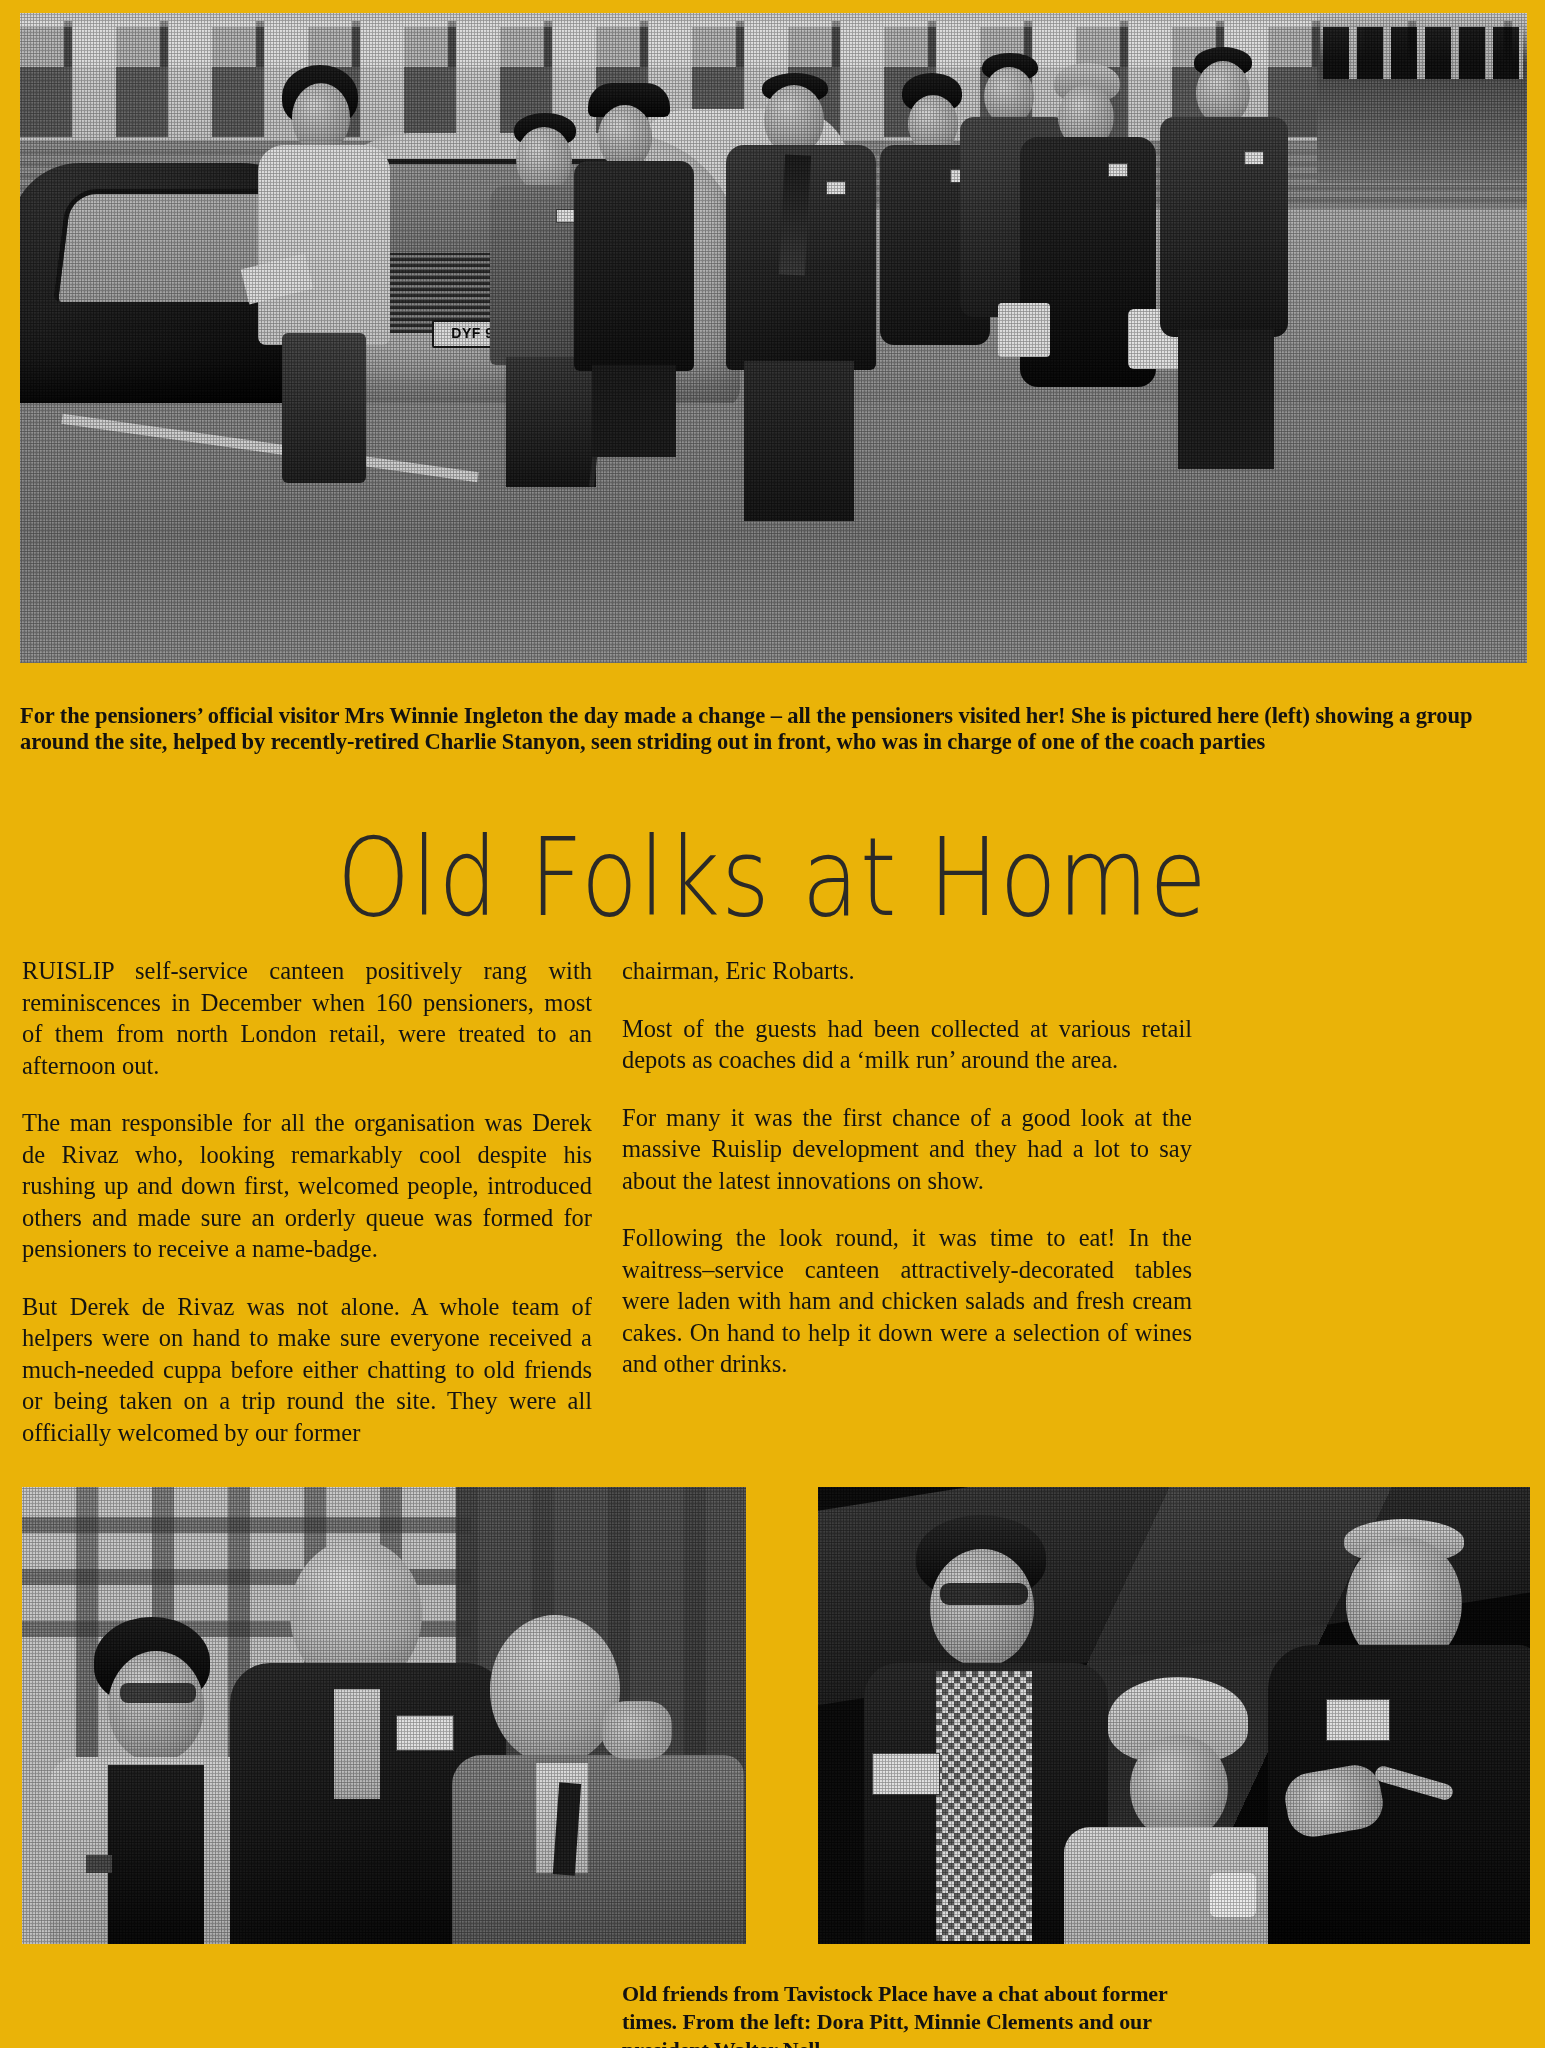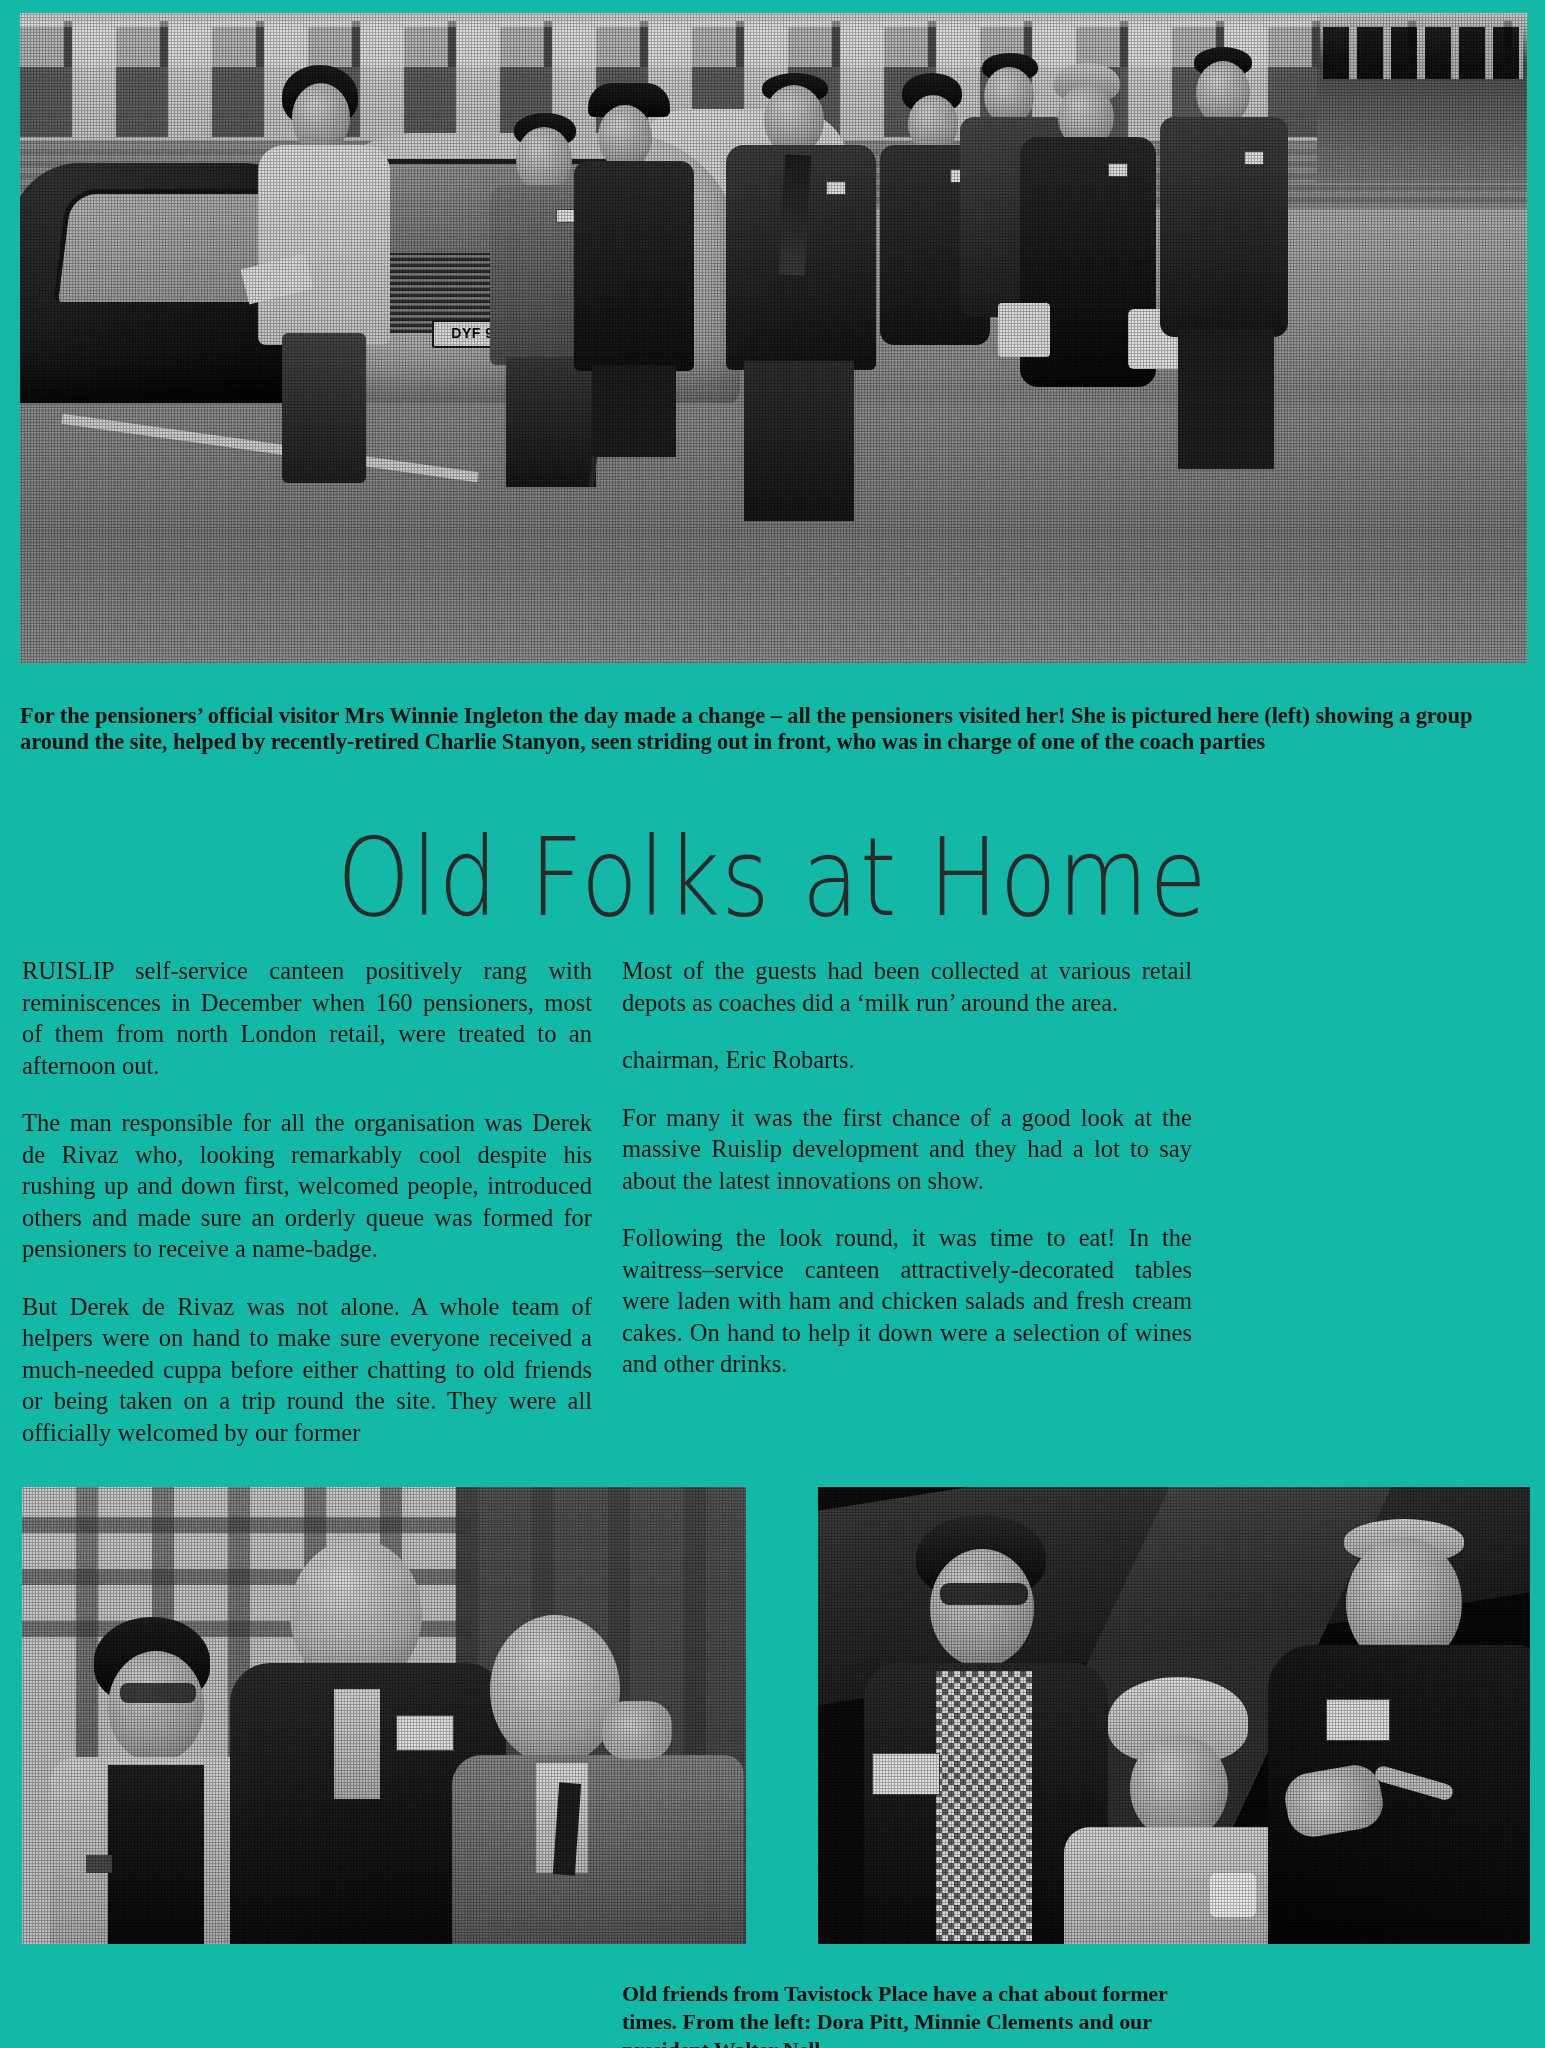--- a/index.html
+++ b/index.html
@@ -12,21 +12,21 @@
     width: 1545px;
     height: 2048px;
     position: relative;
     font-family: "Liberation Serif", "DejaVu Serif", serif;
     color: #100e0c;
     overflow: hidden;
   }
   .page {
     position: absolute;
     inset: 0;
-    background: #14b8a6;
+    background: #eab308;
   }
 
   
   .photo {
     position: absolute;
     overflow: hidden;
     background: #6d6d6d;
     filter: grayscale(100%) contrast(108%);
   }
   .photo .halftone {
@@ -378,22 +378,22 @@
 
   <h1 id="headline">Old Folks at Home</h1>
 
   <div class="column" id="col-left">
     <p class="lead">RUISLIP self-service canteen positively rang with reminiscences in December when 160 pensioners, most of them from north London retail, were treated to an afternoon out.</p>
     <p>The man responsible for all the organisation was Derek de Rivaz who, looking remarkably cool despite his rushing up and down first, welcomed people, introduced others and made sure an orderly queue was formed for pensioners to receive a name-badge.</p>
     <p>But Derek de Rivaz was not alone. A whole team of helpers were on hand to make sure everyone received a much-needed cuppa before either chatting to old friends or being taken on a trip round the site. They were all officially welcomed by our former</p>
   </div>
 
   <div class="column" id="col-right">
+    <p>chairman, Eric Robarts.</p>
     <p>Most of the guests had been collected at various retail depots as coaches did a ‘milk run’ around the area.</p>
-    <p>chairman, Eric Robarts.</p>
     <p>For many it was the first chance of a good look at the massive Ruislip development and they had a lot to say about the latest innovations on show.</p>
     <p>Following the look round, it was time to eat! In the waitress–service canteen attractively-decorated tables were laden with ham and chicken salads and fresh cream cakes. On hand to help it down were a selection of wines and other drinks.</p>
   </div>
 
   <div class="photo" id="photo-bl">
     <div class="sh backwall"></div>
     <div class="sh win-rows"></div>
     <div class="sh dark-door"></div>
 
     <div class="person" style="left:28px; top:130px; width:210px; height:340px;">

